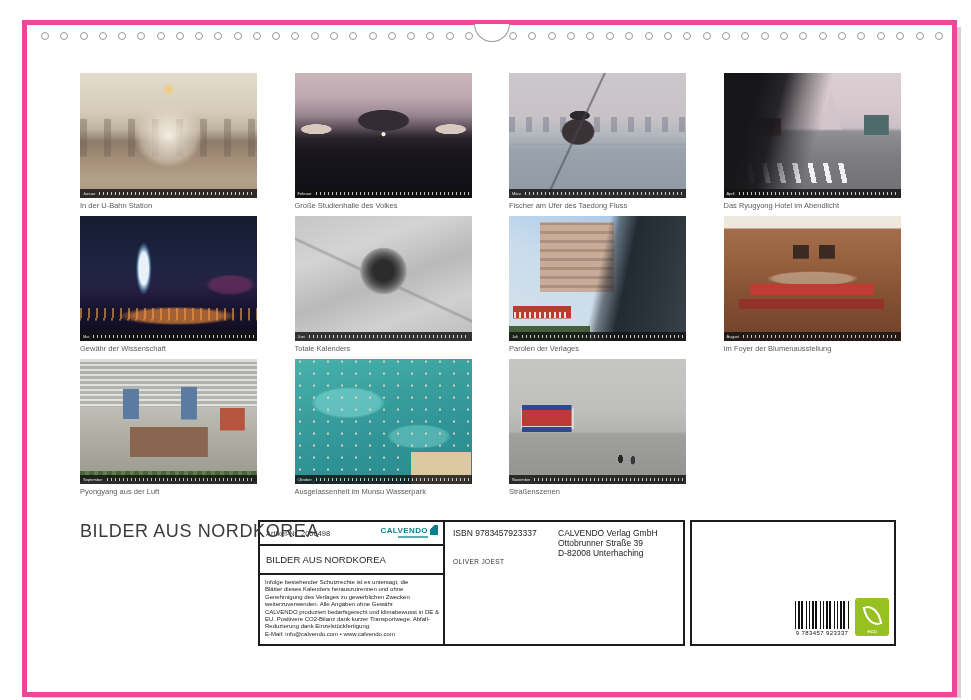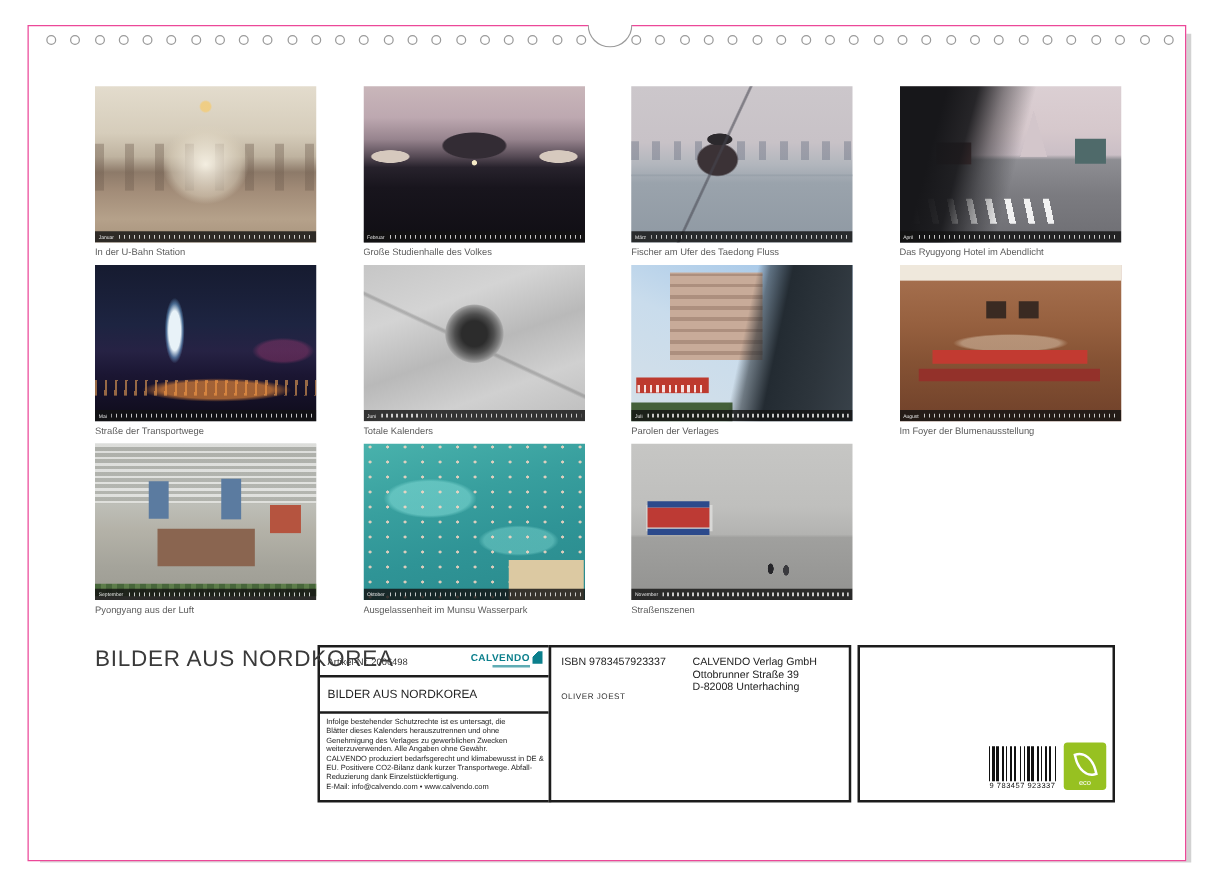--- a/index.html
+++ b/index.html
@@ -1,21 +1,21 @@
 <!DOCTYPE html>
 <html><head>
 <meta charset="utf-8">
 <style>
   html,body{margin:0;padding:0;background:#ffffff;}
   body{width:971px;height:700px;position:relative;overflow:hidden;
        font-family:"Liberation Sans","DejaVu Sans",sans-serif;color:#222;}
 
   
   .sheet{position:absolute;left:22px;top:20px;width:925px;height:667px;
-         background:#fff;border:1px solid #ec4899;
+         background:#fff;border:5px solid #ec4899;
          box-shadow:7px 4px 0 -3px #d2d2d2;}
 
   
   .holes{position:absolute;top:5px;height:12px;display:flex;
          justify-content:space-between;align-items:center;}
   .holes-left{left:14px;width:432px;}
   .holes-right{left:482px;width:434px;}
   .hole{width:8px;height:8px;border:1px solid #9a9a9a;border-radius:50%;
         background:#fff;box-sizing:border-box;}
   .hanger{position:absolute;left:447px;top:-1px;width:36px;height:18px;
@@ -172,21 +172,21 @@
       </div>
       <figcaption>Das Ryugyong Hotel im Abendlicht</figcaption>
     </figure>
     <figure>
       <div class="img" style="background: radial-gradient(ellipse 6% 28% at 36% 42%, #e8f2f8 0 45%, rgba(120,180,230,.5) 62%, rgba(0,0,0,0) 75%), radial-gradient(ellipse 45% 10% at 55% 80%, rgba(255,150,60,.6) 0 55%, rgba(255,150,60,0) 75%), repeating-linear-gradient(93deg, rgba(255,175,90,.55) 0 2px, rgba(0,0,0,0) 2px 8px) 0 82%/100% 10% no-repeat, radial-gradient(ellipse 20% 12% at 85% 55%, rgba(180,60,120,.35) 0 55%, rgba(0,0,0,0) 70%), linear-gradient(180deg,#161b30 0%,#1d2441 38%,#262244 55%,#1b1633 70%,#0e0b1a 100%);">
         <div class="strip">
             <span class="mon">Mai</span>
             <span class="ticks"></span>
           </div>
       </div>
-      <figcaption>Straße der Transportwege</figcaption>
+      <figcaption>Gewähr der Wissenschaft</figcaption>
     </figure>
     <figure>
       <div class="img" style="background: radial-gradient(circle 30px at 50% 44%, #2c2c2c 0 34%, #4e4e4e 52%, #7e7e7e 68%, #a2a2a2 76%, rgba(162,162,162,0) 79%), linear-gradient(25deg, rgba(0,0,0,0) 0 48%, rgba(90,90,90,.3) 49% 49.6%, rgba(0,0,0,0) 50.4%), linear-gradient(160deg,#c6c6c6 0%,#d4d4d4 28%,#b9b9b9 52%,#d0d0d0 74%,#bdbdbd 100%);">
         <div class="strip">
             <span class="mon">Juni</span>
             <span class="ticks"></span>
           </div>
       </div>
       <figcaption>Totale Kalenders</figcaption>
     </figure>

